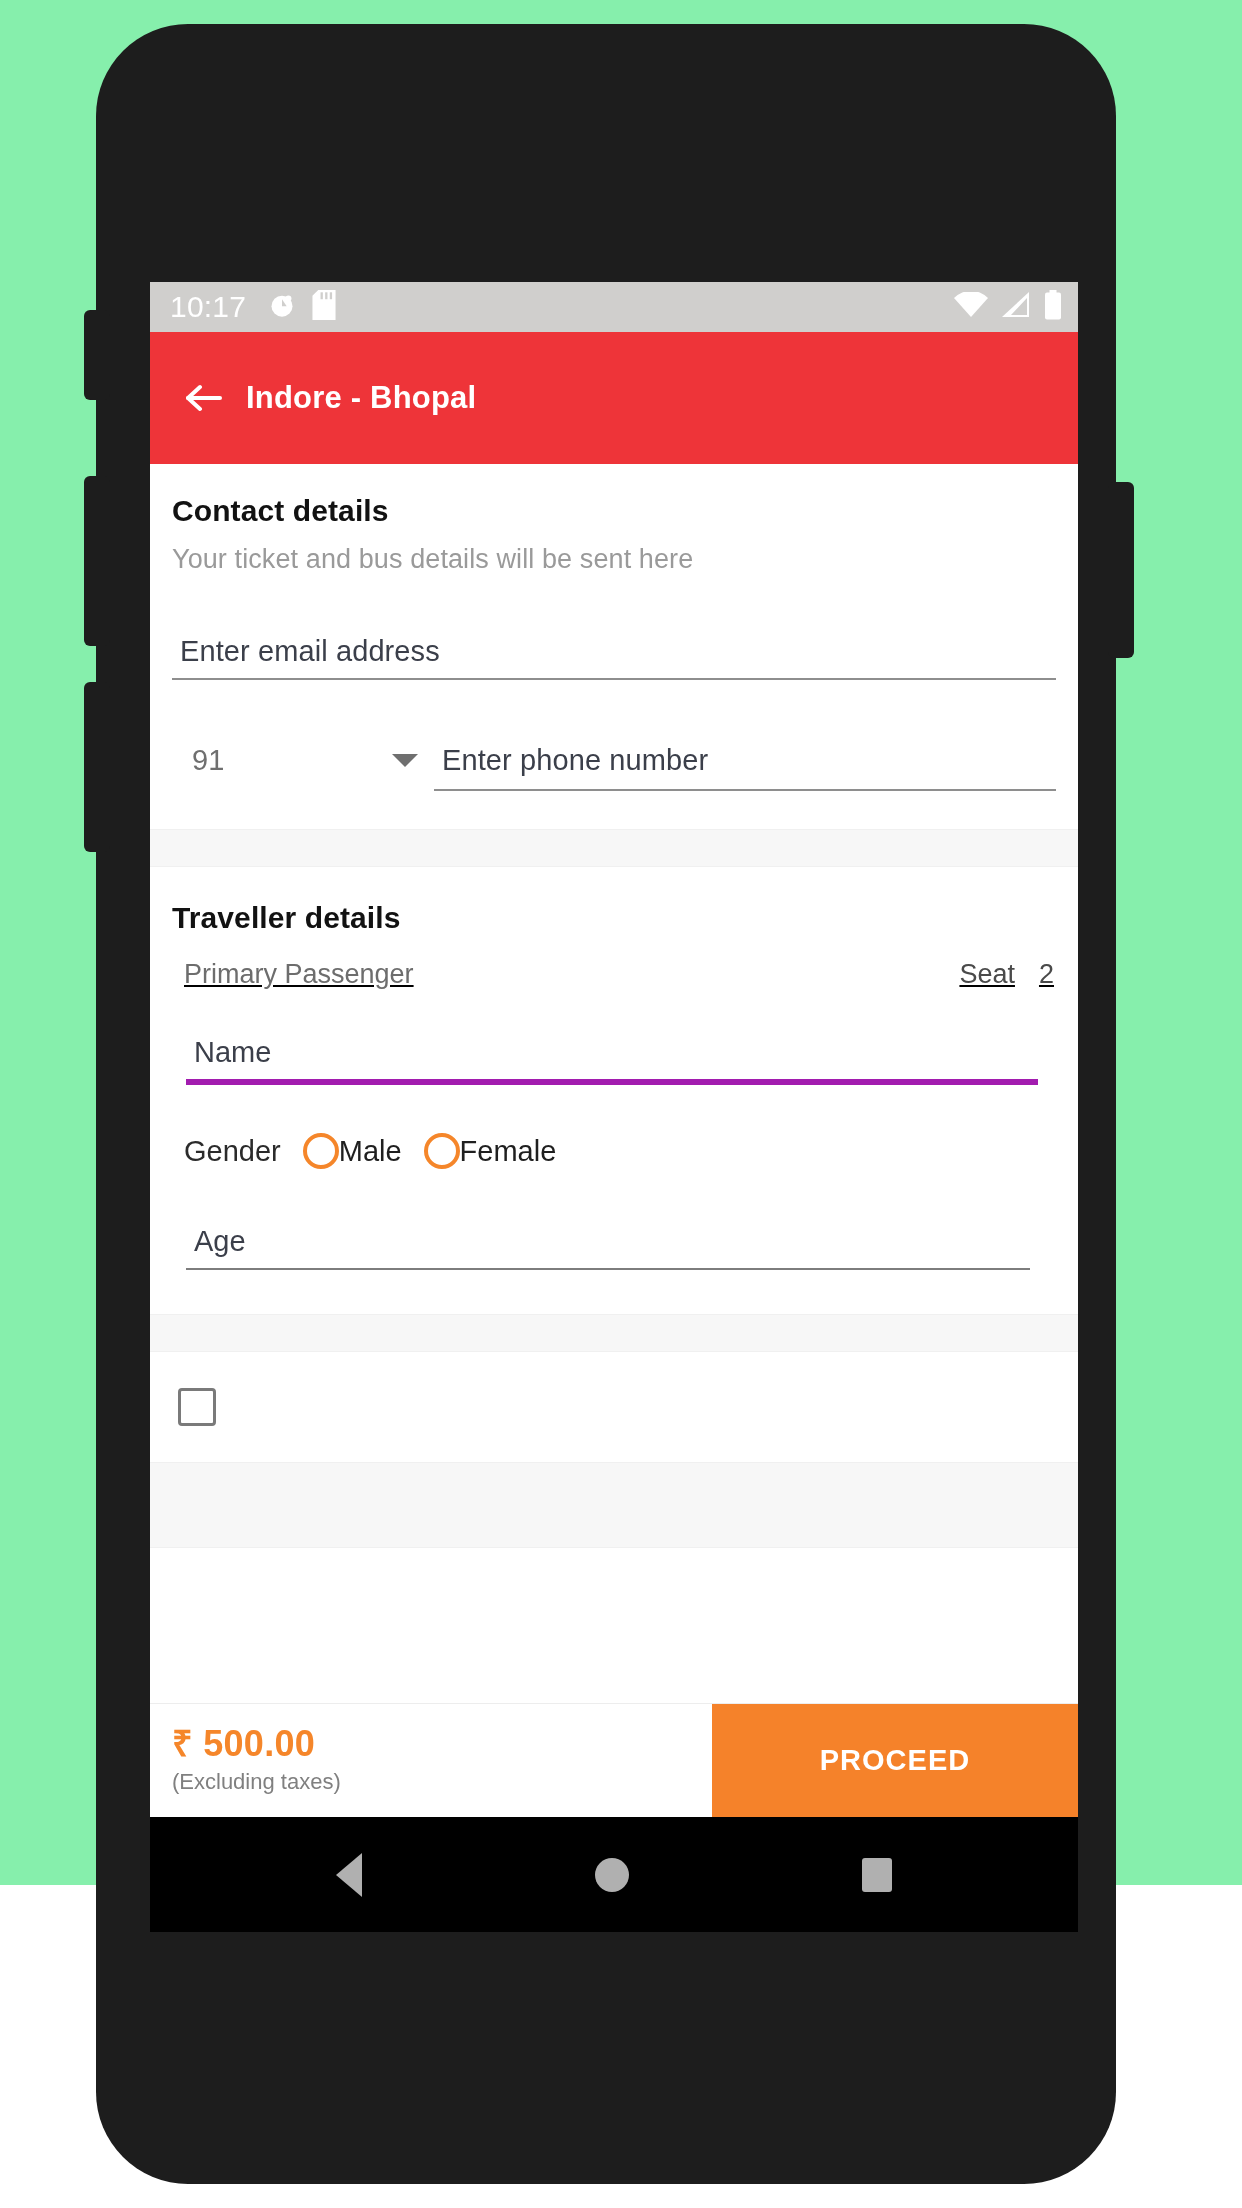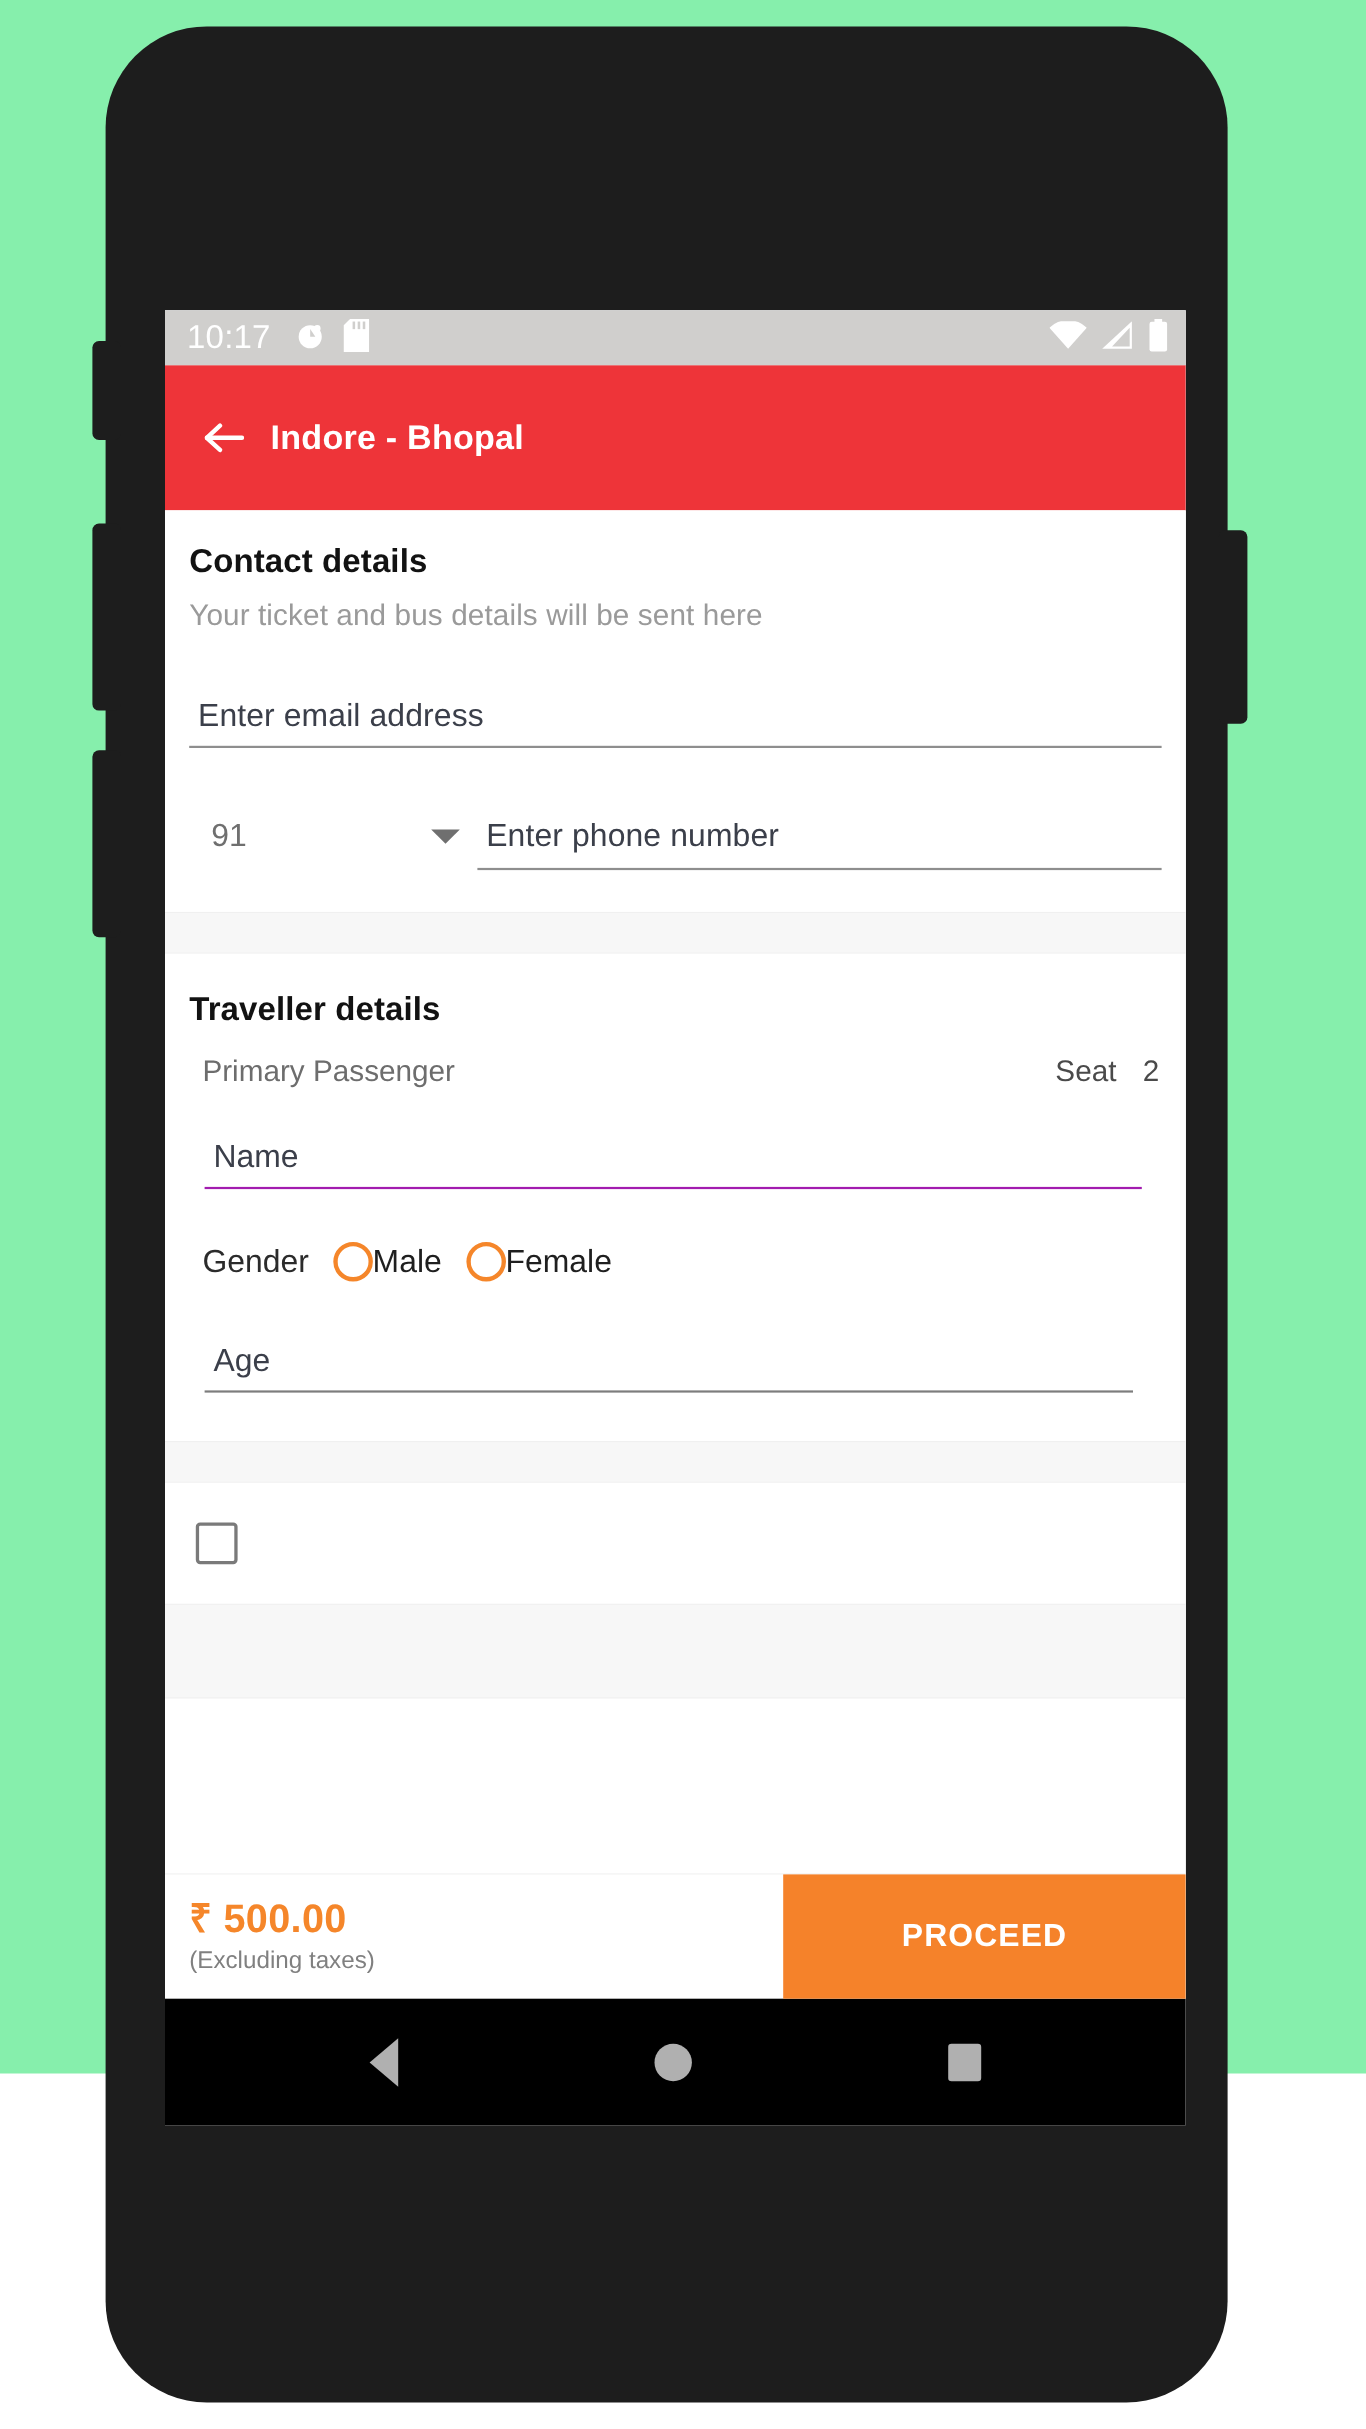--- a/index.html
+++ b/index.html
@@ -175,32 +175,33 @@
     border-bottom: 2px solid #8e8e8e;
     padding: 0 0 14px 8px;
   }
 
   
   .trav-title { padding-top: 34px; }
   .pax-row {
     display: flex;
     align-items: baseline;
     padding: 24px 24px 0 34px;
+    text-decoration: underline;
   }
   .pax-label { font-size: 27px; color: #6d6d6d; }
   .pax-seat {
     margin-left: auto;
     font-size: 27px;
     color: #4a4a4a;
   }
   .pax-seat .seat-no { margin-left: 24px; }
 
   .name-field {
     margin: 46px 40px 0 36px;
-    border-bottom: 2px solid #a21caf;
+    border-bottom: 6px solid #a21caf;
     padding: 0 0 10px 8px;
   }
   .name-text { font-size: 29px; color: #3b3f4a; }
 
   .gender-row {
     display: flex;
     align-items: center;
     padding: 48px 0 0 34px;
   }
   .gender-label { font-size: 29px; color: #2b2b2b; }

